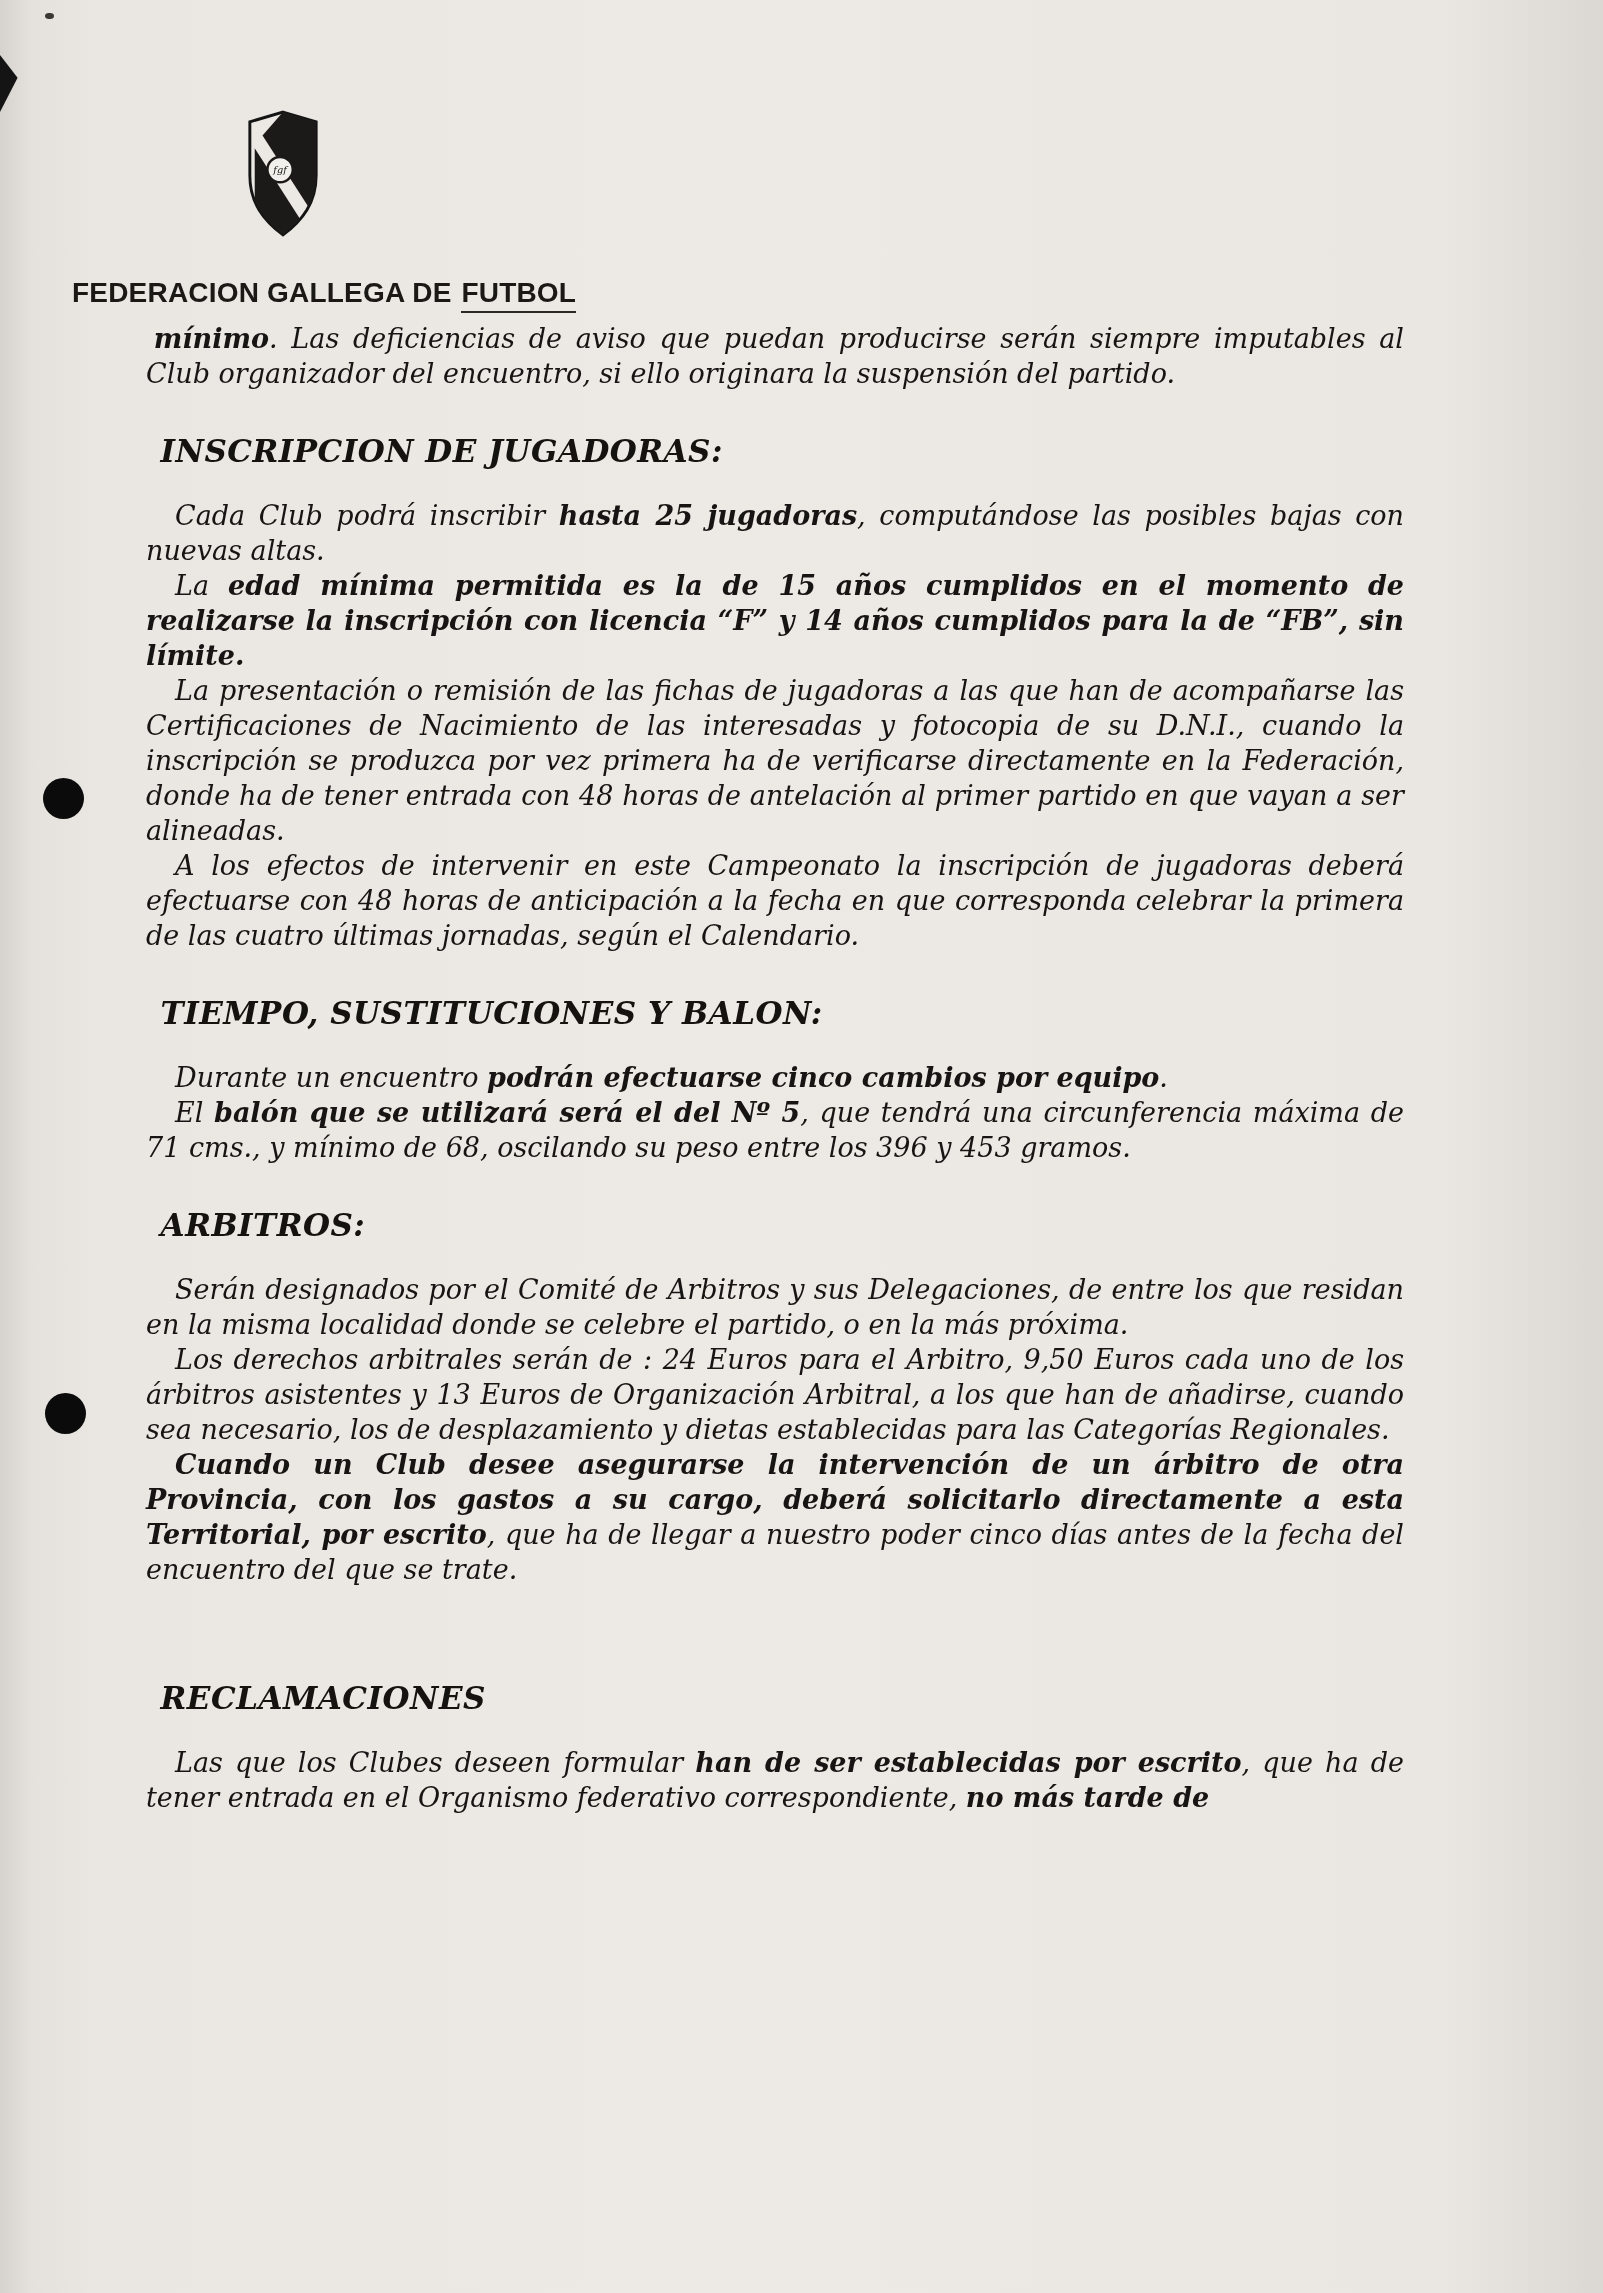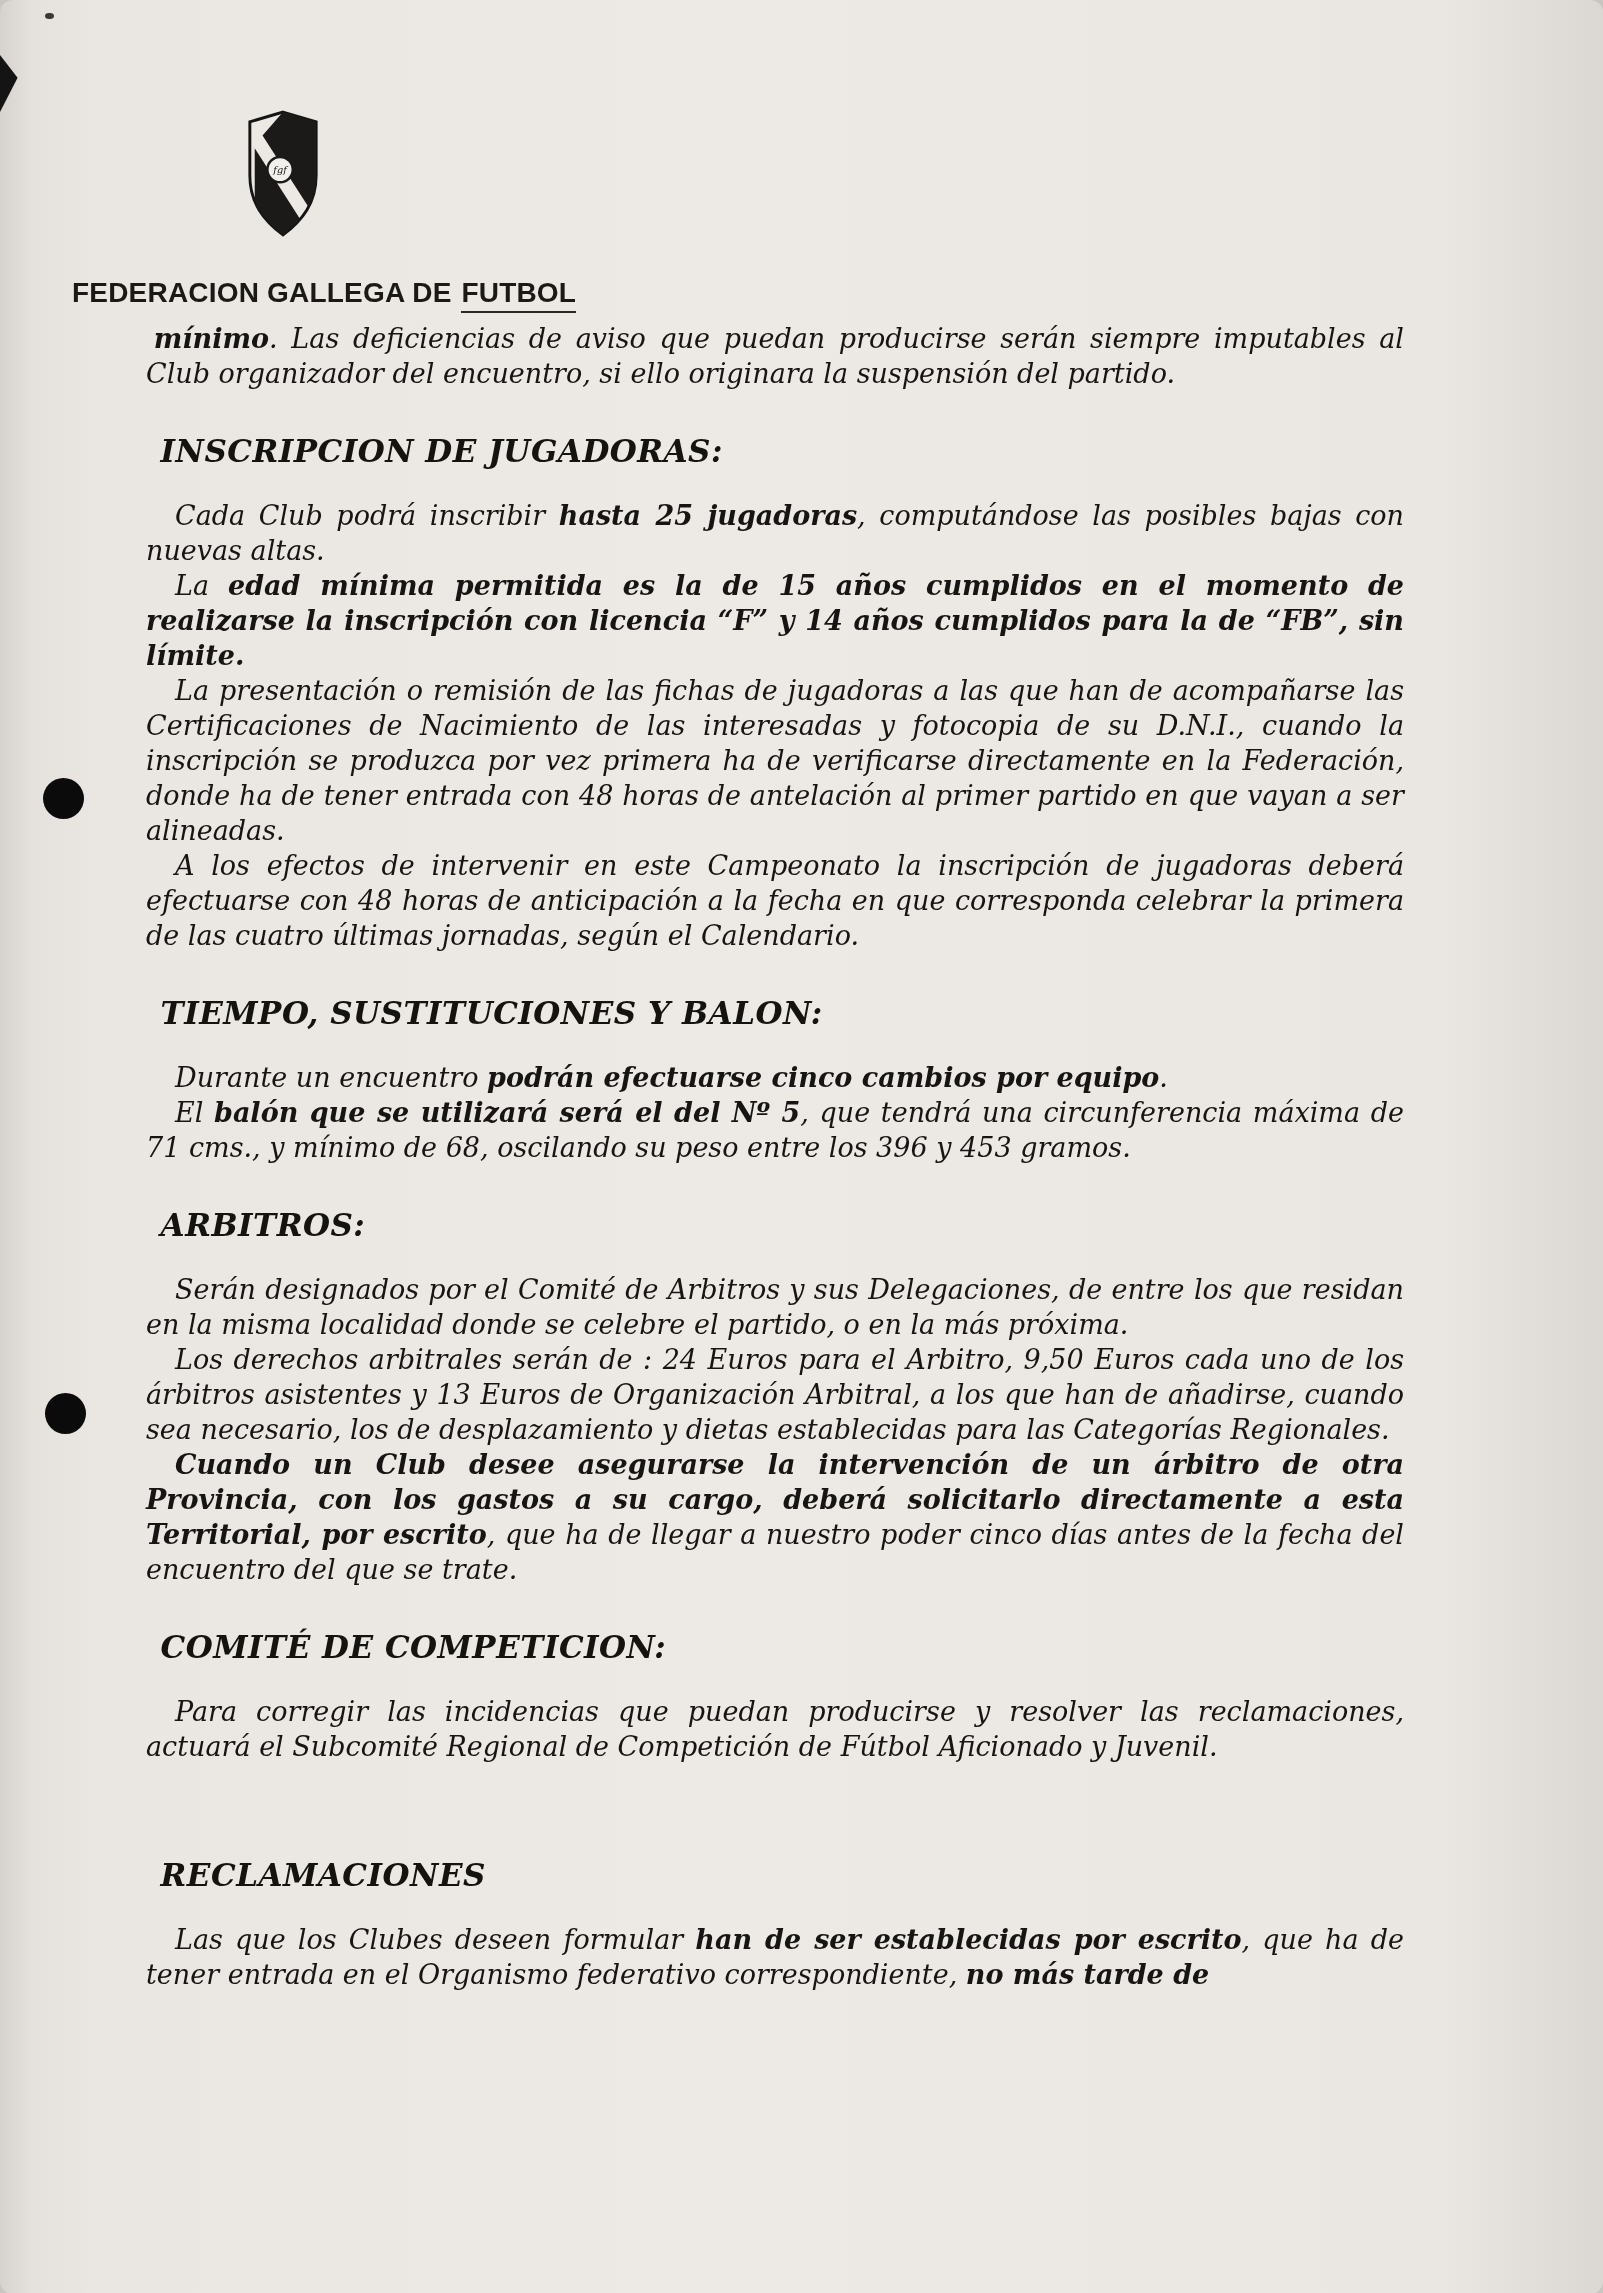--- a/index.html
+++ b/index.html
@@ -8,21 +8,20 @@
     width: 1603px; height: 2294px;
     font-family: "DejaVu Serif", serif;
     background: #c9c6c1;
   }
   .scan {
     position: relative;
     width: 1603px; height: 2294px;
     overflow: hidden;
     background: linear-gradient(90deg, #d6d3ce 0%, #e5e2dd 2%, #eae7e2 6%, #edeae5 45%, #eae7e2 90%, #dbd8d3 100%);
     color: #171513;
-    border-radius: 13px;
   }
   .corner-mark {
     position: absolute; left: 0; top: 55px;
     width: 17.6px; height: 57px; background: #141414;
     clip-path: polygon(0 0, 100% 40%, 0 100%);
   }
   .speck {
     position: absolute; left: 45px; top: 12.7px;
     width: 8.8px; height: 6.8px; border-radius: 50%; background: #3a3833;
   }
@@ -102,24 +101,20 @@
         <h2 class="sec-heading">TIEMPO, SUSTITUCIONES Y BALON:</h2>
         <p class="para"><span class="seg">Durante un encuentro </span><span class="seg bold">podrán efectuarse cinco cambios por equipo</span><span class="seg">.</span></p>
         <p class="para"><span class="seg">El </span><span class="seg bold">balón que se utilizará será el del Nº 5</span><span class="seg">, que tendrá una circunferencia máxima de 71 cms., y mínimo de 68, oscilando su peso entre los 396 y 453 gramos.</span></p>
       </section>
       <section class="doc-section">
         <h2 class="sec-heading">ARBITROS:</h2>
         <p class="para"><span class="seg">Serán designados por el Comité de Arbitros y sus Delegaciones, de entre los que residan en la misma localidad donde se celebre el partido, o en la más próxima.</span></p>
         <p class="para"><span class="seg">Los derechos arbitrales serán de : 24 Euros para el Arbitro, 9,50 Euros cada uno de los árbitros asistentes y 13 Euros de Organización Arbitral, a los que han de añadirse, cuando sea necesario, los de desplazamiento y dietas establecidas para las Categorías Regionales.</span></p>
         <p class="para"><span class="seg bold">Cuando un Club desee asegurarse la intervención de un árbitro de otra Provincia, con los gastos a su cargo, deberá solicitarlo directamente a esta Territorial, por escrito</span><span class="seg">, que ha de llegar a nuestro poder cinco días antes de la fecha del encuentro del que se trate.</span></p>
       </section>
-      <section class="doc-section">
-        <h2 class="sec-heading">COMITÉ DE COMPETICION:</h2>
-        <p class="para"><span class="seg">Para corregir las incidencias que puedan producirse y resolver las reclamaciones, actuará el Subcomité Regional de Competición de Fútbol Aficionado y Juvenil.</span></p>
-      </section>
       <section class="doc-section extra-gap">
         <h2 class="sec-heading">RECLAMACIONES</h2>
         <p class="para"><span class="seg">Las que los Clubes deseen formular </span><span class="seg bold">han de ser establecidas por escrito</span><span class="seg">, que ha de tener entrada en el Organismo federativo correspondiente, </span><span class="seg bold">no más tarde de</span></p>
       </section>
     </main>
 
 </div>
 
 
 </body></html>

